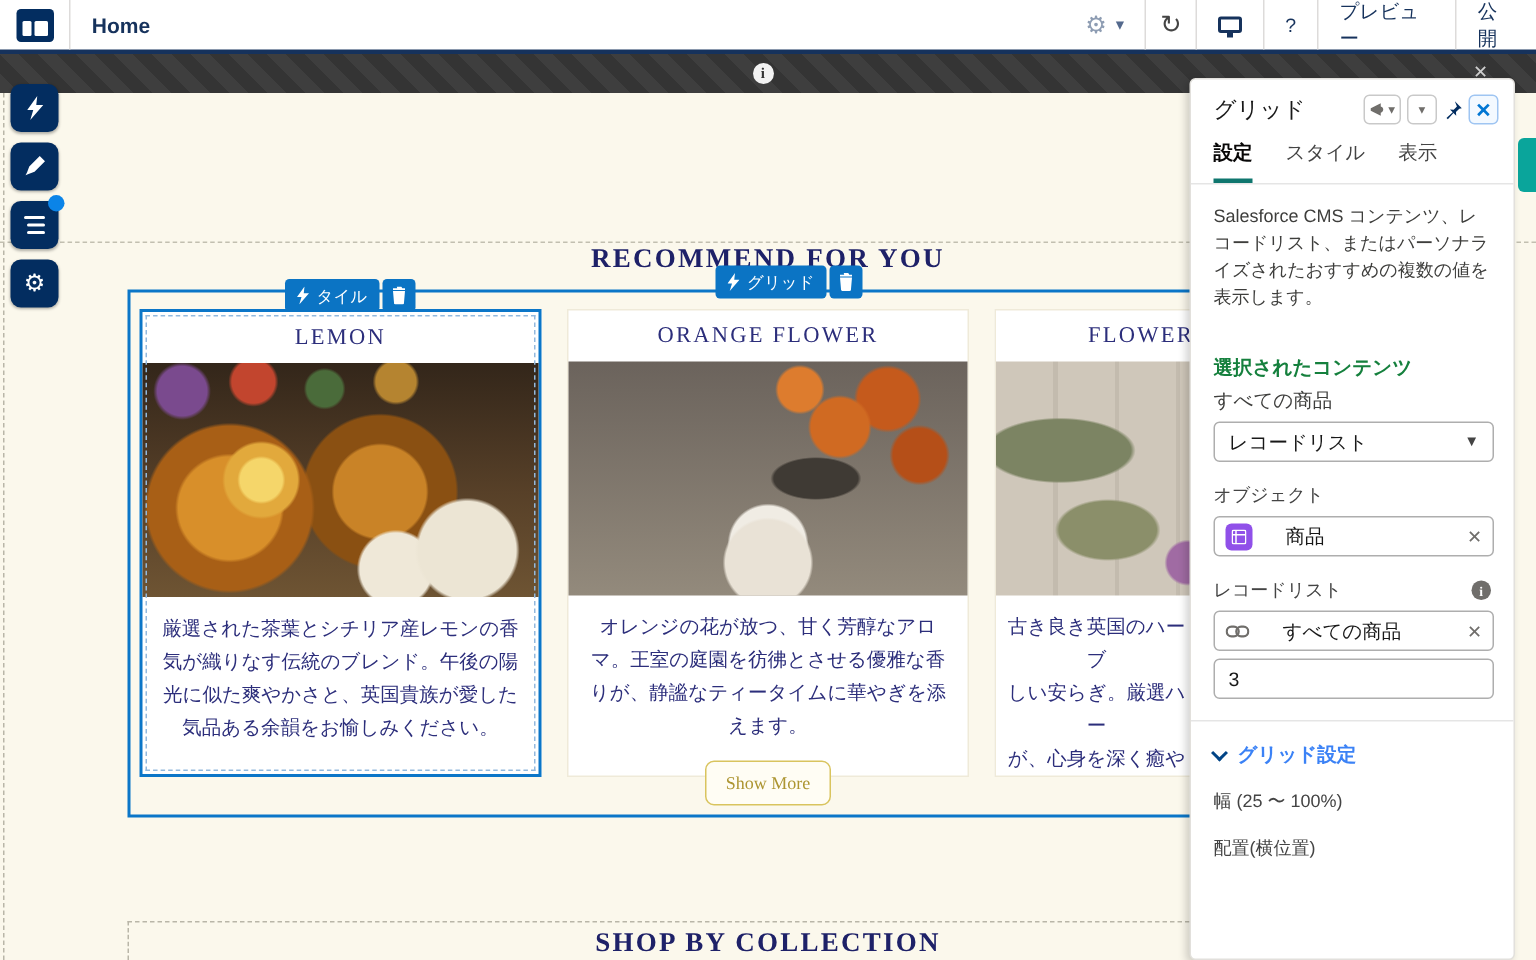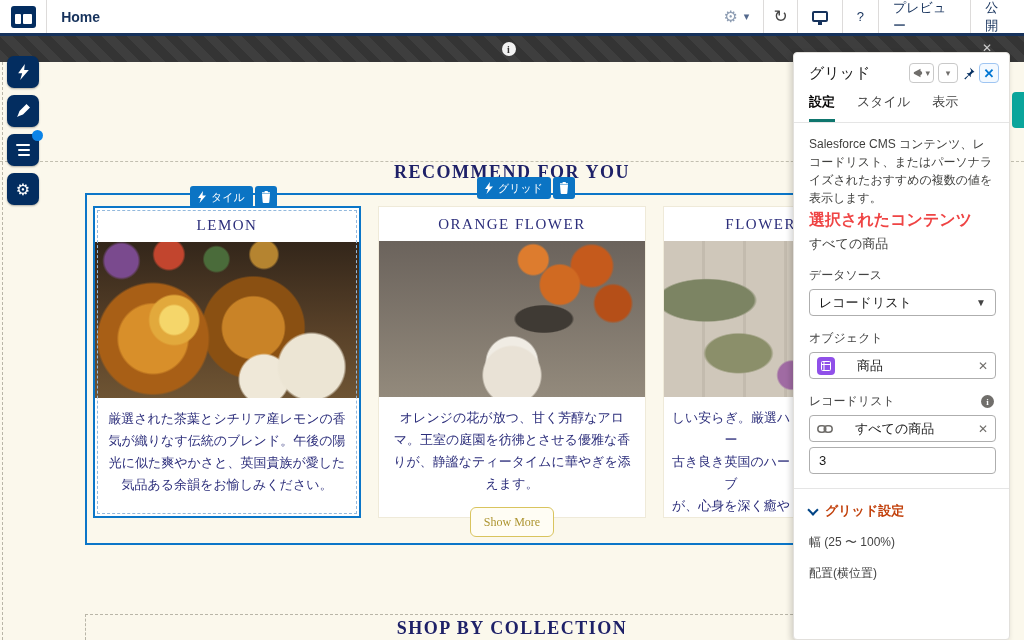--- a/index.html
+++ b/index.html
@@ -121,35 +121,35 @@
               font-size:9px; background:#fff; cursor:pointer; }
   .pin-btn { border:none; background:none; cursor:pointer; display:flex; align-items:center; }
   .close-btn { border:1px solid #9fc5f2; background:#f3f9ff; border-radius:4px; width:20px; height:20px;
                color:#0176d3; font-size:13px; font-weight:700; display:flex; align-items:center;
                justify-content:center; cursor:pointer; }
   .tabs { display:flex; gap:22px; padding:4px 15px 0; border-bottom:1px solid #e5e5e5; }
   .tab { font-size:13px; color:#444; padding-bottom:8px; cursor:pointer; }
   .tab.active { color:#080707; font-weight:700; border-bottom:3px solid #0f766e; }
   .panel-body { padding:12px 15px 0; }
   .p-desc { font-size:12px; line-height:18px; color:#3e3e3c; }
-  .p-sel-label { margin-top:3px; font-weight:700; color:#ef4444; font-size:16px; }
+  .p-sel-label { margin-top:29px; font-weight:700; color:#15803d; font-size:13px; }
   .p-sel-value { margin-top:4px; font-size:13px; color:#3e3e3c; }
   .field-label { margin-top:14px; font-size:12px; color:#444; display:flex; align-items:center; }
   .select, .pill, .txt-input { margin-top:5px; height:27px; width:187px; border:1px solid #aeaeae;
                border-radius:4px; background:#fff; display:flex; align-items:center; padding:0 9px;
                font-size:13px; color:#181818; }
   .select { justify-content:space-between; cursor:pointer; }
   .select .caret { color:#444; font-size:10px; }
   .pill { padding:0 7px; gap:22px; }
   .pill .x { margin-left:auto; color:#706e6b; font-size:12px; cursor:pointer; }
   .obj-ic { width:18px; height:18px; border-radius:4px; background:#9050e9; display:flex; align-items:center; justify-content:center; }
   .txt-input { display:block; line-height:25px; }
   input.txt-input { font-family:"Liberation Sans",sans-serif; }
   .divider { margin:14px -15px 0; border-top:1px solid #e5e5e5; }
-  .sec-toggle { margin-top:13px; display:flex; align-items:center; gap:8px; color:#c2410c; font-weight:700;
+  .sec-toggle { margin-top:13px; display:flex; align-items:center; gap:8px; color:#3b82f6; font-weight:700;
                 font-size:13px; cursor:pointer; }
   .chev { width:8px; height:8px; border-left:2px solid #014486; border-bottom:2px solid #014486;
           transform:rotate(-45deg); margin-top:-3px; }
   .info-dot { width:13px; height:13px; border-radius:50%; background:#706e6b; color:#fff; font-size:9px;
               font-weight:700; display:inline-flex; align-items:center; justify-content:center;
               font-family:"Liberation Serif",serif; margin-left:auto; }
 
   .edge-tab { position:absolute; right:0; top:92px; width:12px; height:36px; background:#0aa59b;
               border-radius:4px 0 0 4px; z-index:6; cursor:pointer; }
 </style>
@@ -204,22 +204,22 @@
       <div class="card-inner"></div>
       <div class="card-title">LEMON</div>
       <div class="card-photo photo-lemon"></div>
       <div class="card-desc">厳選された茶葉とシチリア産レモンの香気が織りなす伝統のブレンド。午後の陽光に似た爽やかさと、英国貴族が愛した気品ある余韻をお愉しみください。</div>
     </div>
 
     <div class="card sweet" style="left:663px">
       <div class="card-title">FLOWER</div>
       <div class="card-photo photo-sweet"></div>
       <div class="card-desc">
+        <span style="display:block">古き良き英国のハーブ</span>
         <span style="display:block">しい安らぎ。厳選ハー</span>
-        <span style="display:block">古き良き英国のハーブ</span>
         <span style="display:block">が、心身を深く癒や</span>
       </div>
     </div>
 
     <div class="show-more">Show More</div>
 
     <div class="bottom-dash-box"></div>
     <div class="sec-heading" style="top:556px">SHOP BY COLLECTION</div>
   </div>
 
@@ -302,21 +302,20 @@
       <span class="tab active">設定</span>
       <span class="tab">スタイル</span>
       <span class="tab">表示</span>
     </div>
     <div class="panel-body">
       <div class="p-desc">Salesforce CMS コンテンツ、レコードリスト、またはパーソナライズされたおすすめの複数の値を表示します。</div>
 
       <div class="p-sel-label">選択されたコンテンツ</div>
       <div class="p-sel-value">すべての商品</div>
 
-      <div class="field-label">データソース</div>
       <div class="select">
         <span>レコードリスト</span>
         <span class="caret">▼</span>
       </div>
 
       <div class="field-label">オブジェクト</div>
       <div class="pill">
         <span class="obj-ic">
           <svg width="10" height="10" viewBox="0 0 10 10">
               <rect x="0.5" y="0.5" width="9" height="9" rx="1" fill="none" stroke="#fff"></rect>

